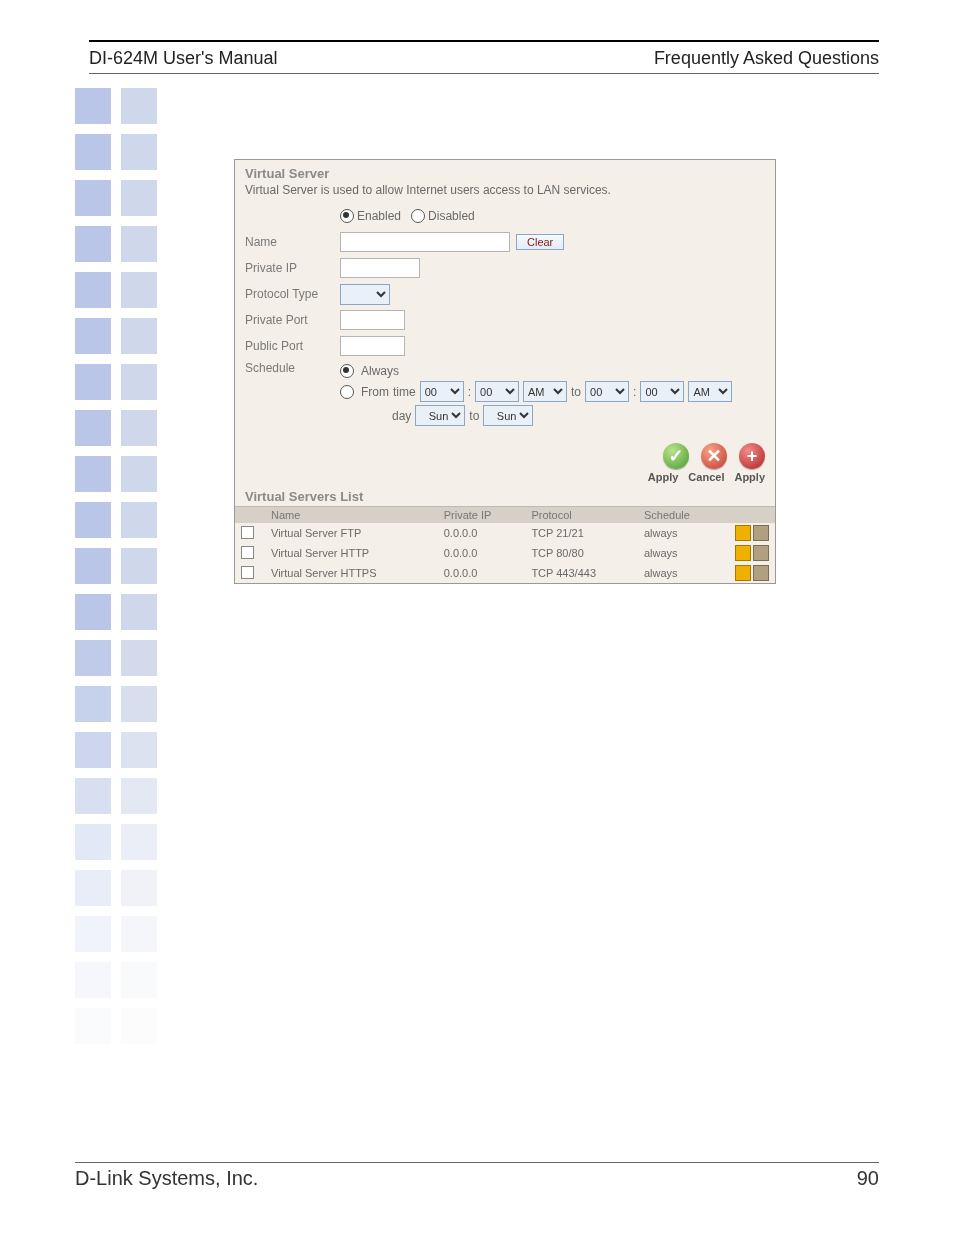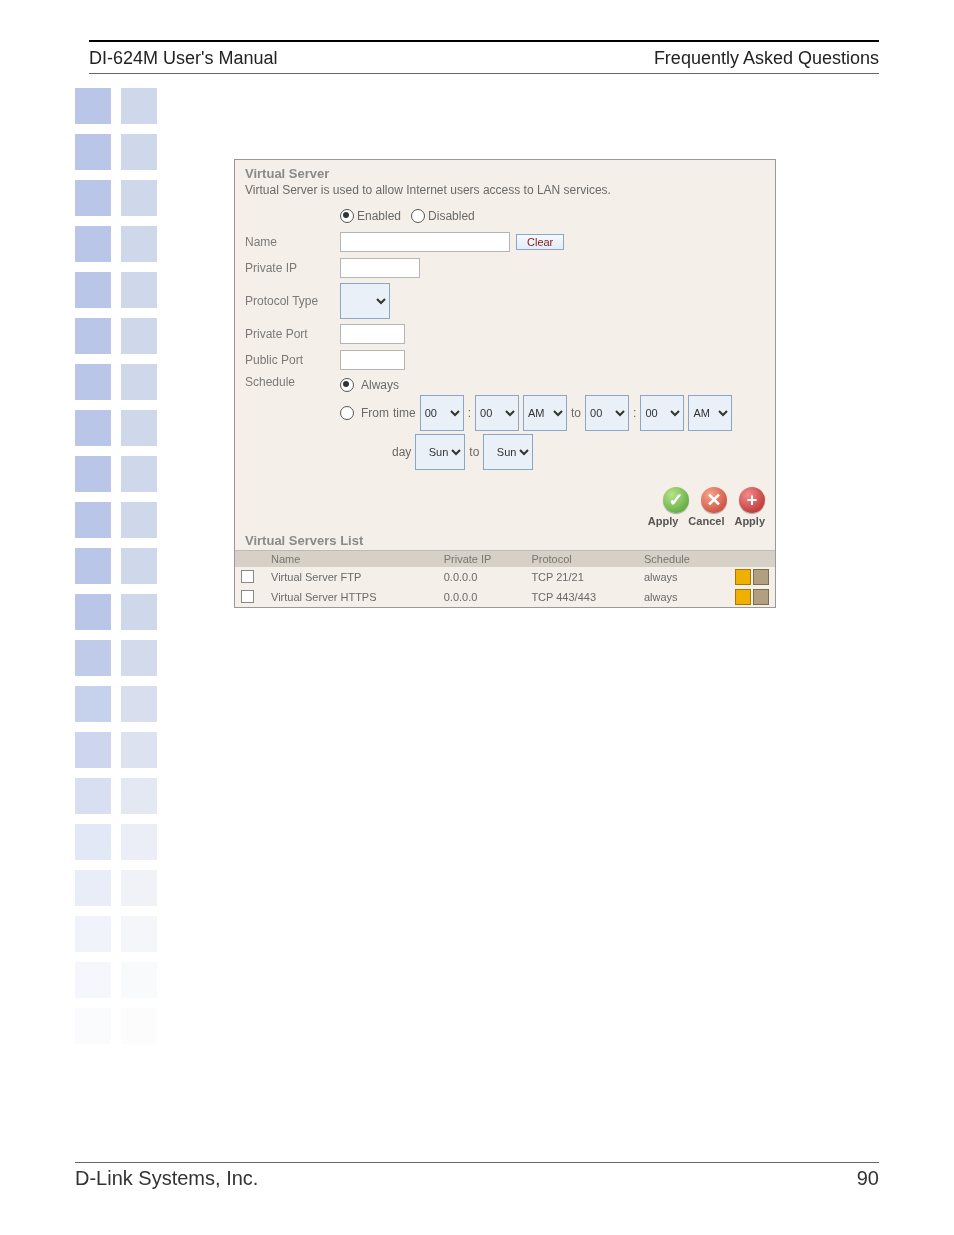--- a/index.html
+++ b/index.html
@@ -76,21 +76,21 @@
     height:18px;
     padding:0 4px;
     font-size:11px;
   }
   .tbox.w1 { width: 160px; }
   .tbox.w2 { width: 70px; }
   .tbox.w3 { width: 55px; }
   select.sel {
     border:1px solid #8aa6c9;
     background:#eaf0f8;
-    height:36px;
+    height:21px;
     font-size:11px;
     color:#333;
   }
   .sel.wday { width:50px;text-align:right; }
   .sel.wtime { width:44px; }
   .sel.wampm { width:44px; }
   .sel.wproto { width:50px; }
   .radio {
     appearance:none;
     width:12px; height:12px;
@@ -348,20 +348,33 @@
           <td>always</td>
           <td>
               <div class="rowicons">
                 <span class="ico edit"></span>
                 <span class="ico del"></span>
               </div>
             </td>
         </tr>
         <tr>
           <td><span class="cb"></span></td>
+          <td>Virtual Server HTTP</td>
+          <td>0.0.0.0</td>
+          <td>TCP 80/80</td>
+          <td>always</td>
+          <td>
+              <div class="rowicons">
+                <span class="ico edit"></span>
+                <span class="ico del"></span>
+              </div>
+            </td>
+        </tr>
+        <tr>
+          <td><span class="cb"></span></td>
           <td>Virtual Server HTTPS</td>
           <td>0.0.0.0</td>
           <td>TCP 443/443</td>
           <td>always</td>
           <td>
               <div class="rowicons">
                 <span class="ico edit"></span>
                 <span class="ico del"></span>
               </div>
             </td>

